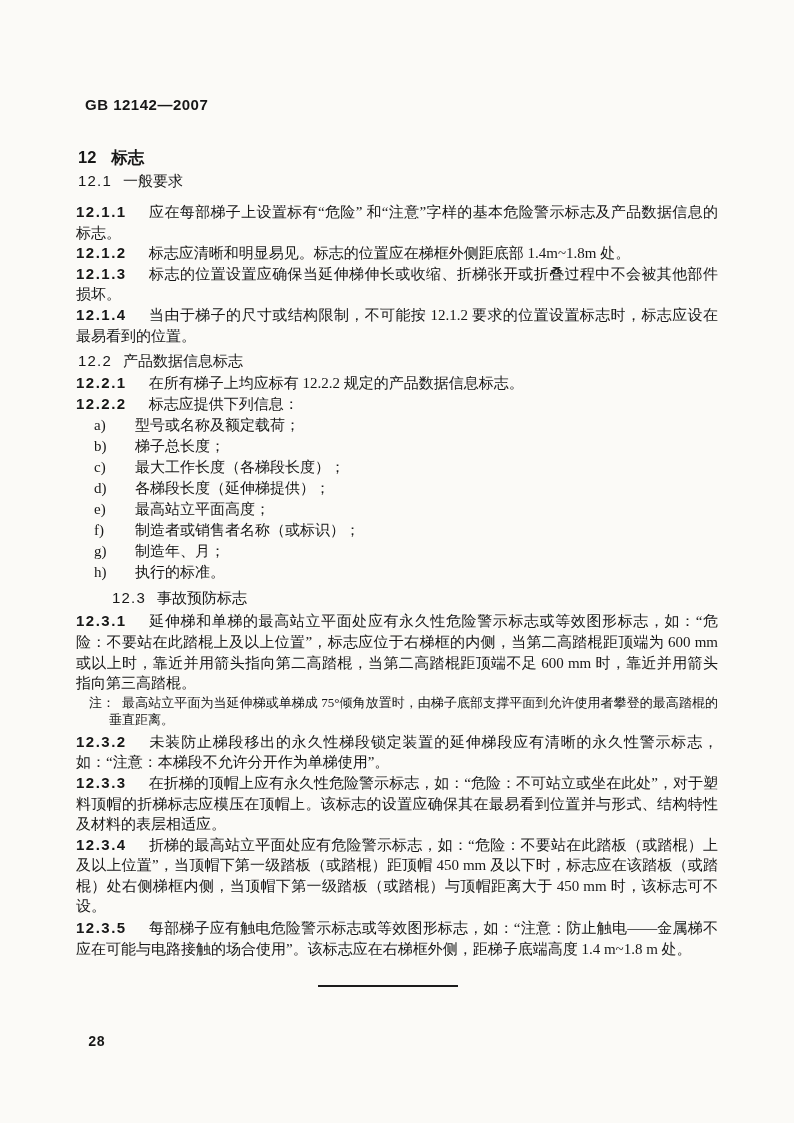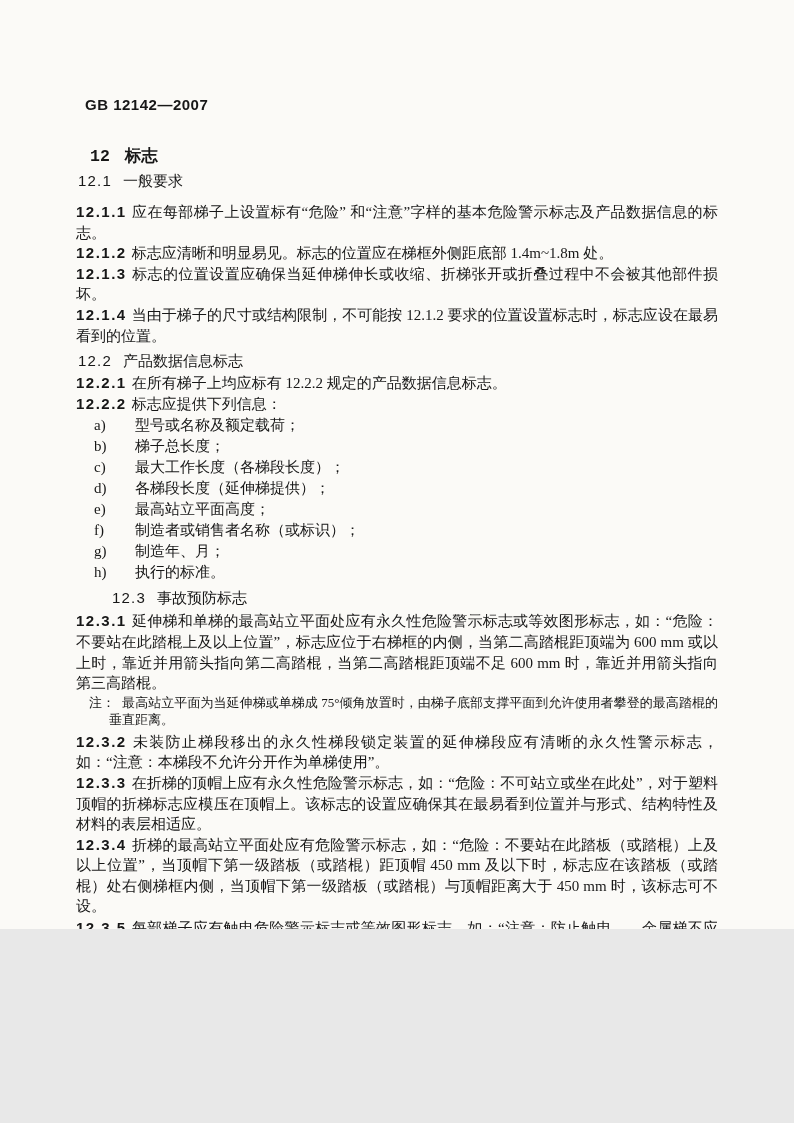--- a/index.html
+++ b/index.html
@@ -1,19 +1,19 @@
 <!DOCTYPE html>
 <html><head>
 <meta charset="utf-8">
 <style>
   html, body { margin: 0; padding: 0; background: #e8e8e8; }
   .page {
     position: relative;
     width: 794px;
-    height: 929px;
+    height: 1123px;
     margin: 0 auto;
     background: #fbfaf7;
     color: #171717;
     font-family: "Liberation Serif", "DejaVu Serif", serif;
     overflow: hidden;
     box-sizing: border-box;
   }
   .doc {
     box-sizing: border-box;
     padding: 97px 76px 0 76px;
@@ -22,46 +22,46 @@
   }
   .std-number {
     font-family: "Liberation Sans", "DejaVu Sans", sans-serif;
     font-weight: bold;
     font-size: 15px;
     line-height: 16px;
     letter-spacing: 0.5px;
     margin: 0 0 0 9px;
   }
   .h1 {
-    font-family: Liberation Mono, monospace;
+    font-family: Liberation Sans, sans-serif;
     font-weight: bold;
     font-size: 16.5px;
     line-height: 18px;
-    margin: 35px 0 0 14px;
+    margin: 35px 0 0 2px;
   }
   .h1 .htitle { margin-left: 15px; }
   .h2 {
     font-family: "Liberation Sans", "DejaVu Sans", sans-serif;
     font-weight: normal;
     font-size: 15px;
     line-height: 16px;
     margin: 7px 0 0 2px;
   }
   .h2-121 { margin-top: 7px; margin-bottom: 13px; }
   .h2 .htitle { margin-left: 11px; }
   .h2 .hnum { letter-spacing: 1.2px; }
   .clause {
     margin: 0;
     text-align: justify;
   }
   .cnum {
     font-family: "Liberation Sans", "DejaVu Sans", sans-serif;
     font-weight: bold;
     letter-spacing: 1.5px;
-    margin-right: 5px;
+    margin-right: 22px;
     white-space: nowrap;
   }
   .info-list {
     list-style: none;
     margin: 1px 0 0 0;
     padding: 0;
   }
   .info-list li {
     position: relative;
     padding-left: 59px;

